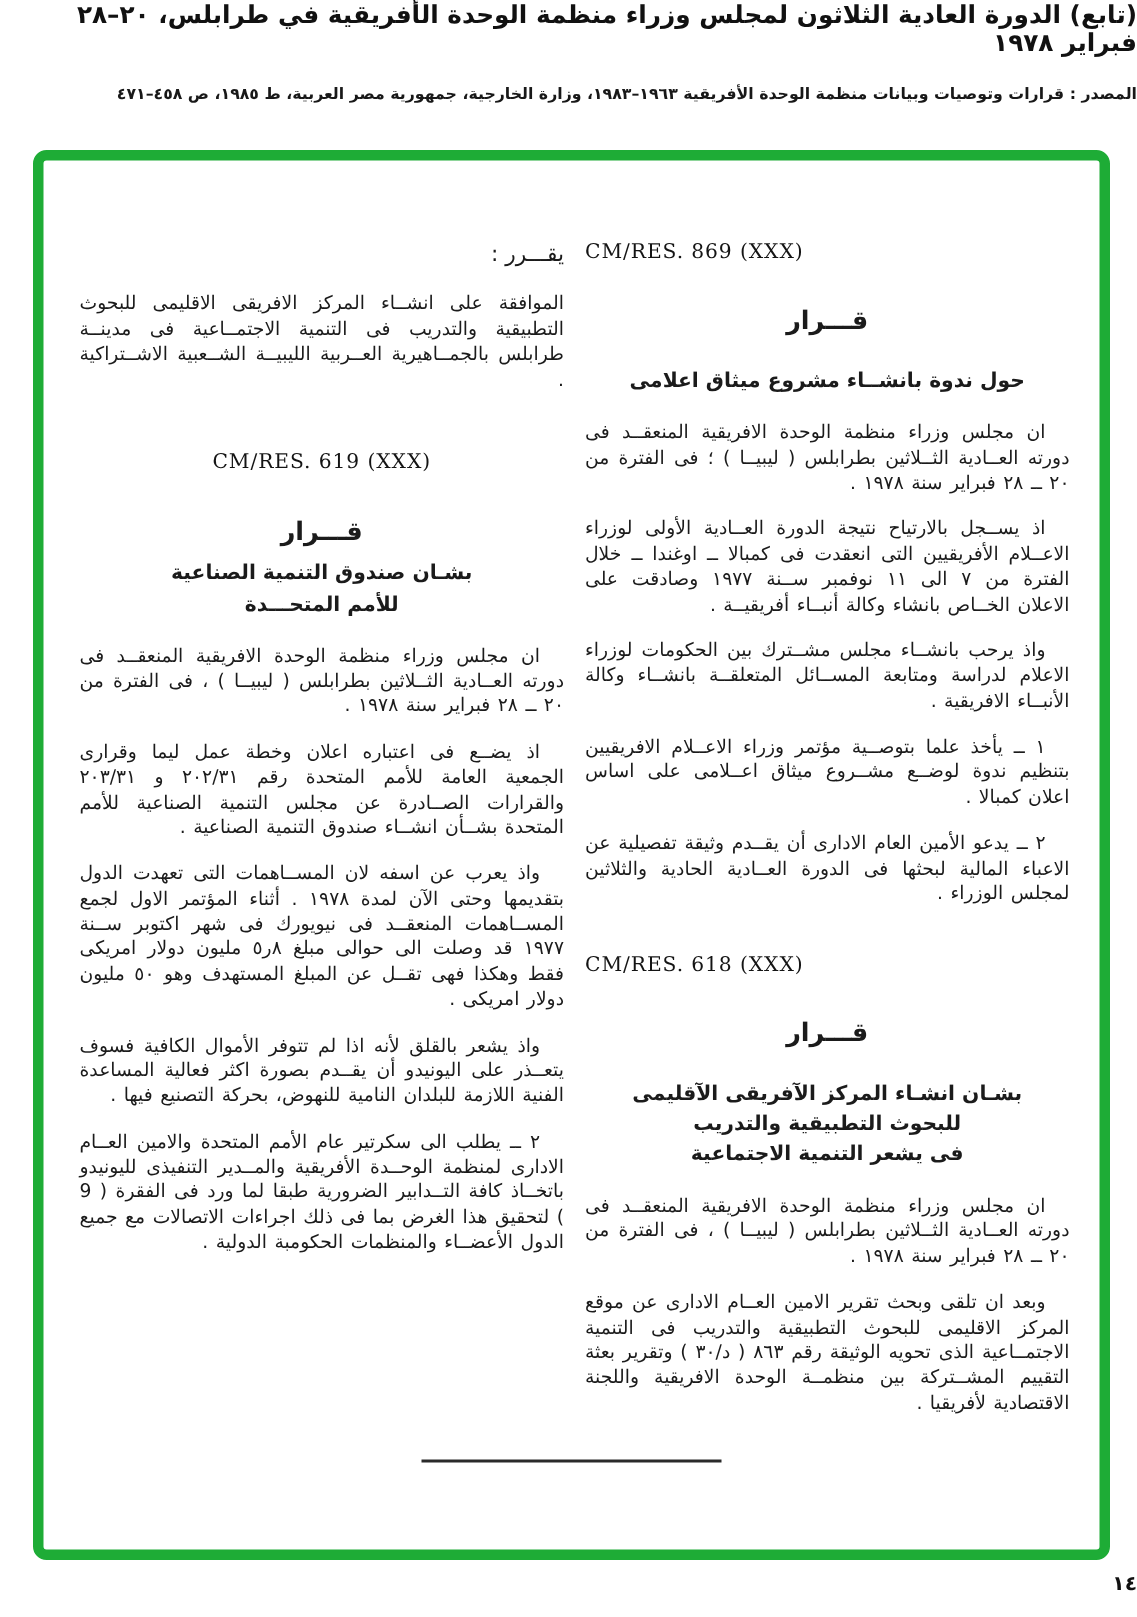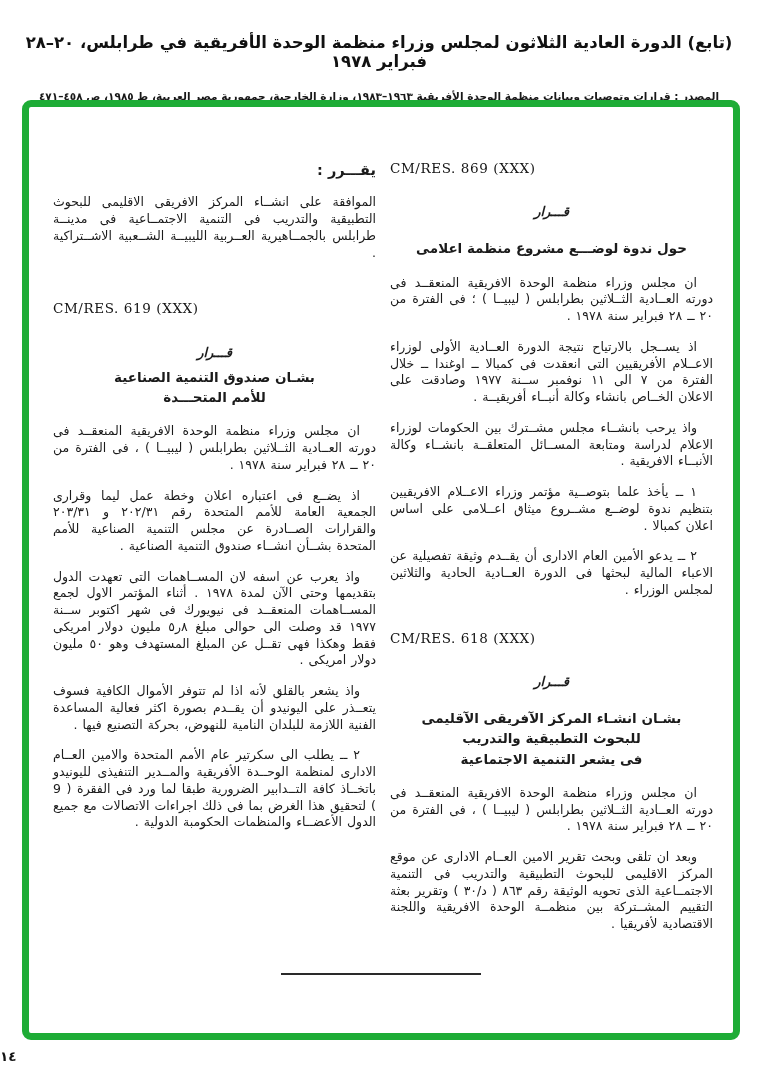--- a/index.html
+++ b/index.html
@@ -5,21 +5,21 @@
   * { margin:0; padding:0; box-sizing:border-box; }
   html,body { width:758px; height:1078px; background:#ffffff; }
   body {
     position:relative;
     font-family:"DejaVu Sans", sans-serif;
     color:#1b1b1b;
     overflow:hidden;
   }
 
   
-  .page-header { direction:rtl; text-align:center; padding-top:33px; }
+  .page-header { direction:rtl; text-align:right; }
   .page-header .title {
     font-weight:bold;
     font-size:16.5px;
     letter-spacing:-0.2px;
     color:#111;
   }
   .page-header .source {
     font-weight:bold;
     font-size:10.5px;
     margin-top:19px;
@@ -65,77 +65,76 @@
     font-size:13.5px;
     letter-spacing:0.6px;
     margin:30px 0 26px 0;
     color:#141414;
   }
   .res-code.first { margin-top:6px; }
 
   .res-heading {
     text-align:center;
     font-weight:bold;
-    font-size:13px;
+    font-size:17px;
     margin-bottom:18px;
     text-indent:0;
     word-spacing:2px;
-    font-style:italic;
   }
   .res-title {
     text-align:center;
     font-weight:bold;
     font-size:13.5px;
     line-height:1.5;
     margin-bottom:16px;
     text-indent:0;
   }
 
   .decision-label {
-    font-weight:bold;
+    font-weight:normal;
     font-size:14.5px;
     text-align:right;
     margin:8px 0 14px 0;
   }
 
   .end-rule {
     position:absolute;
     left:50%;
     top:866px;
     transform:translateX(-50%);
     width:200px;
     border-top:2px solid #2a2a2a;
   }
 
   
   .page-number {
     position:absolute;
     top:1048px; left:0;
     width:100%;
-    text-align:left;
+    text-align:right;
     font-weight:bold;
     font-size:13.5px;
     color:#111;
   }
 </style>
 </head>
 <body>
 
 <header class="page-header">
   <div class="title">(تابع) الدورة العادية الثلاثون لمجلس وزراء منظمة الوحدة الأفريقية في طرابلس، ٢٠–٢٨ فبراير ١٩٧٨</div>
   <div class="source">المصدر : قرارات وتوصيات وبيانات منظمة الوحدة الأفريقية ١٩٦٣–١٩٨٣، وزارة الخارجية، جمهورية مصر العربية، ط ١٩٨٥، ص ٤٥٨–٤٧١</div>
 </header>
 
 <div class="doc-frame">
   <div class="columns">
 
     <div class="col">
       <div class="res-code first">CM/RES. 869 (XXX)</div>
       <div class="res-heading">قـــرار</div>
-      <div class="res-title">حول ندوة لوضـــع مشروع منظمة اعلامى</div>
+      <div class="res-title">حول ندوة بانشــاء مشروع ميثاق اعلامى</div>
       <p class="para">ان مجلس وزراء منظمة الوحدة الافريقية المنعقــد فى دورته العــادية الثــلاثين بطرابلس ( ليبيــا ) ؛ فى الفترة من ٢٠ ــ ٢٨ فبراير سنة ١٩٧٨ .</p>
       <p class="para">اذ يســجل بالارتياح نتيجة الدورة العــادية الأولى لوزراء الاعــلام الأفريقيين التى انعقدت فى كمبالا ــ اوغندا ــ خلال الفترة من ٧ الى ١١ نوفمبر ســنة ١٩٧٧ وصادقت على الاعلان الخــاص بانشاء وكالة أنبــاء أفريقيــة .</p>
       <p class="para">واذ يرحب بانشــاء مجلس مشــترك بين الحكومات لوزراء الاعلام لدراسة ومتابعة المســائل المتعلقــة بانشــاء وكالة الأنبــاء الافريقية .</p>
       <p class="para">١ ــ يأخذ علما بتوصــية مؤتمر وزراء الاعــلام الافريقيين بتنظيم ندوة لوضــع مشــروع ميثاق اعــلامى على اساس اعلان كمبالا .</p>
       <p class="para">٢ ــ يدعو الأمين العام الادارى أن يقــدم وثيقة تفصيلية عن الاعباء المالية لبحثها فى الدورة العــادية الحادية والثلاثين لمجلس الوزراء .</p>
 
       <div class="res-code">CM/RES. 618 (XXX)</div>
       <div class="res-heading">قـــرار</div>
       <div class="res-title">
         <div>بشـان انشـاء المركز الآفريقى الآقليمى</div>
@@ -143,21 +142,21 @@
         <div>فى يشعر التنمية الاجتماعية</div>
       </div>
       <p class="para">ان مجلس وزراء منظمة الوحدة الافريقية المنعقــد فى دورته العــادية الثــلاثين بطرابلس ( ليبيــا ) ، فى الفترة من ٢٠ ــ ٢٨ فبراير سنة ١٩٧٨ .</p>
       <p class="para">وبعد ان تلقى وبحث تقرير الامين العــام الادارى عن موقع المركز الاقليمى للبحوث التطبيقية والتدريب فى التنمية الاجتمــاعية الذى تحويه الوثيقة رقم ٨٦٣ ( د/٣٠ ) وتقرير بعثة التقييم المشــتركة بين منظمــة الوحدة الافريقية واللجنة الاقتصادية لأفريقيا .</p>
     </div>
 
     <div class="col">
       <div class="decision-label">يقـــرر :</div>
       <p class="para no-indent">الموافقة على انشــاء المركز الافريقى الاقليمى للبحوث التطبيقية والتدريب فى التنمية الاجتمــاعية فى مدينــة طرابلس بالجمــاهيرية العــربية الليبيــة الشــعبية الاشــتراكية .</p>
 
-      <div class="res-code" style="margin-top:38px;">CM/RES. 619 (XXX)</div>
+      <div class="res-code" style="margin-top:38px;text-align:center;">CM/RES. 619 (XXX)</div>
       <div class="res-heading" style="margin-bottom:6px;">قـــرار</div>
       <div class="res-title">
         <div>بشـان صندوق التنمية الصناعية</div>
         <div>للأمم المتحـــدة</div>
       </div>
       <p class="para">ان مجلس وزراء منظمة الوحدة الافريقية المنعقــد فى دورته العــادية الثــلاثين بطرابلس ( ليبيــا ) ، فى الفترة من ٢٠ ــ ٢٨ فبراير سنة ١٩٧٨ .</p>
       <p class="para">اذ يضــع فى اعتباره اعلان وخطة عمل ليما وقرارى الجمعية العامة للأمم المتحدة رقم ٢٠٢/٣١ و ٢٠٣/٣١ والقرارات الصــادرة عن مجلس التنمية الصناعية للأمم المتحدة بشــأن انشــاء صندوق التنمية الصناعية .</p>
       <p class="para">واذ يعرب عن اسفه لان المســاهمات التى تعهدت الدول بتقديمها وحتى الآن لمدة ١٩٧٨ . أثناء المؤتمر الاول لجمع المســاهمات المنعقــد فى نيويورك فى شهر اكتوبر ســنة ١٩٧٧ قد وصلت الى حوالى مبلغ ٨ر٥ مليون دولار امريكى فقط وهكذا فهى تقــل عن المبلغ المستهدف وهو ٥٠ مليون دولار امريكى .</p>
       <p class="para">واذ يشعر بالقلق لأنه اذا لم تتوفر الأموال الكافية فسوف يتعــذر على اليونيدو أن يقــدم بصورة اكثر فعالية المساعدة الفنية اللازمة للبلدان النامية للنهوض، بحركة التصنيع فيها .</p>
       <p class="para">٢ ــ يطلب الى سكرتير عام الأمم المتحدة والامين العــام الادارى لمنظمة الوحــدة الأفريقية والمــدير التنفيذى لليونيدو باتخــاذ كافة التــدابير الضرورية طبقا لما ورد فى الفقرة ( 9 ) لتحقيق هذا الغرض بما فى ذلك اجراءات الاتصالات مع جميع الدول الأعضــاء والمنظمات الحكومبة الدولية .</p>

